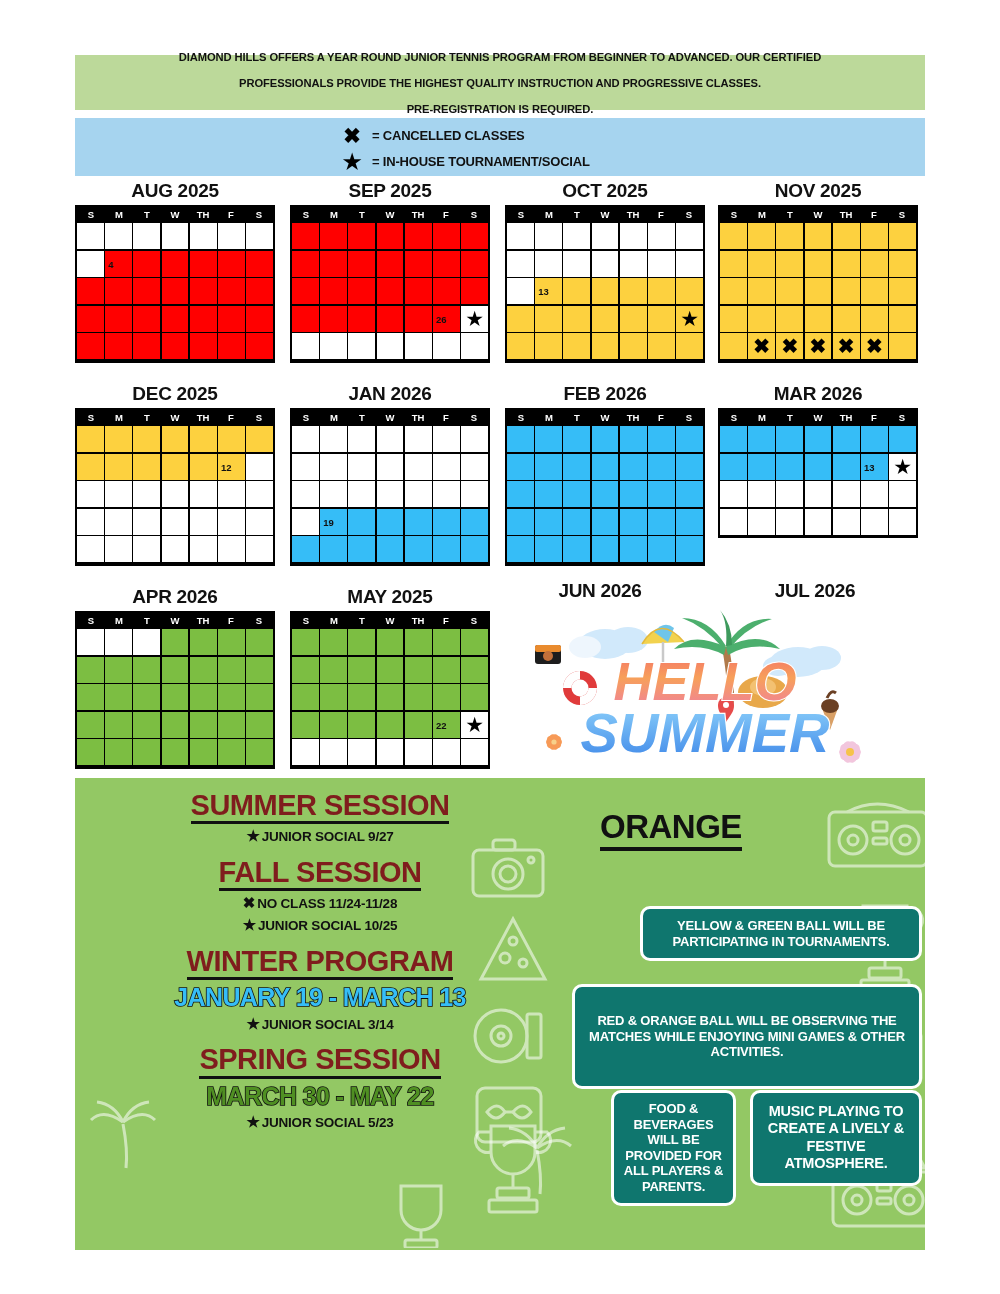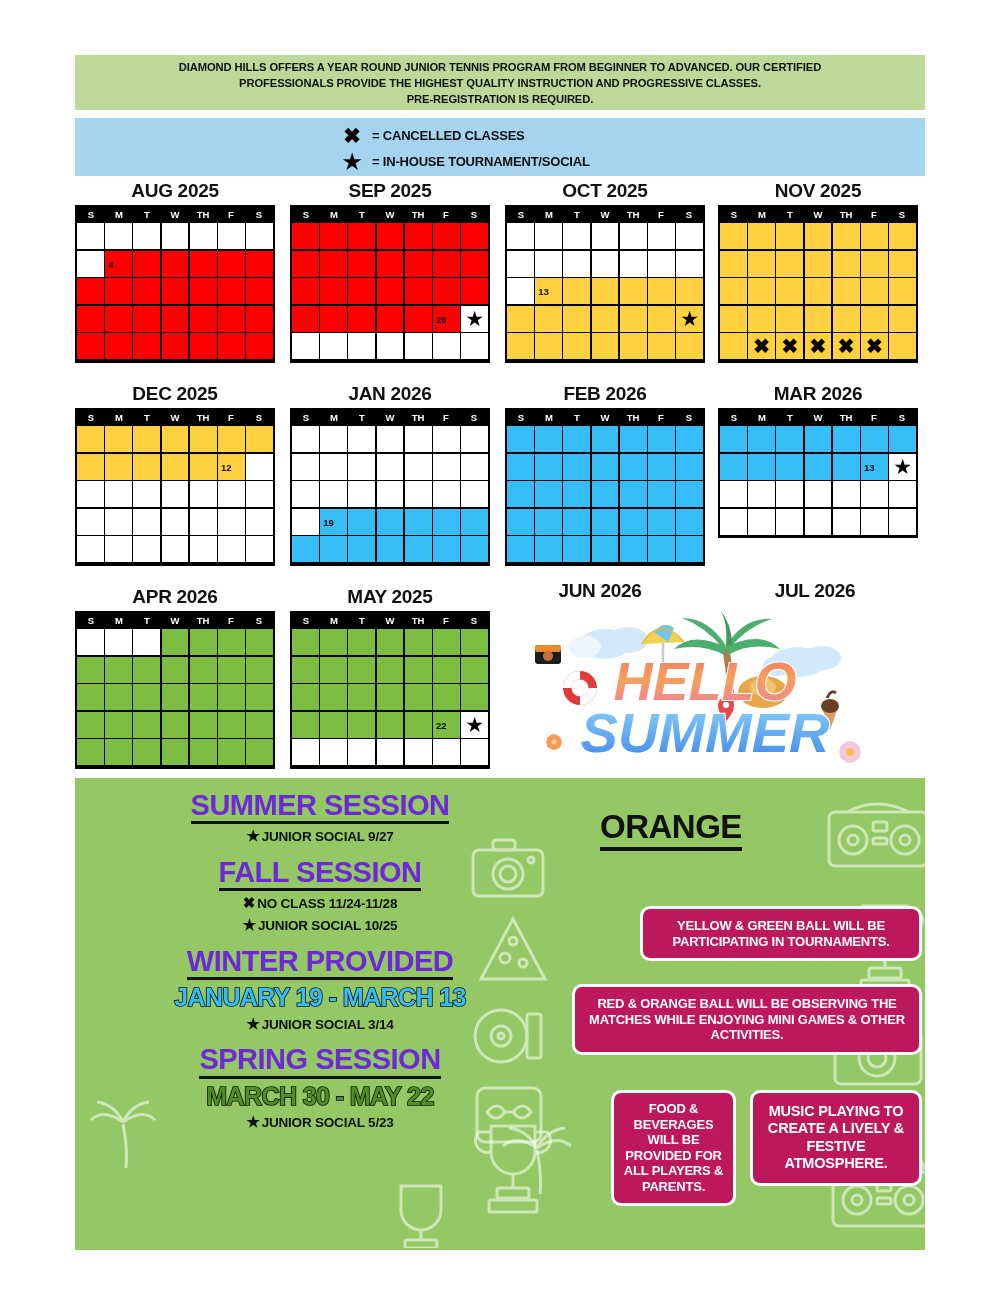--- a/index.html
+++ b/index.html
@@ -8,21 +8,21 @@
     background: #ffffff;
     font-family: "Liberation Sans", sans-serif;
     overflow: hidden;
   }
   #page { position: relative; width: 1000px; height: 1294px; background:#fff; }
 
   
   .intro-band {
     position: absolute; left: 75px; top: 55px; width: 850px; height: 55px;
     background: #bcd99a; display: flex; flex-direction: column;
-    align-items: center; justify-content: center; gap: 2px;
+    align-items: center; justify-content: center; gap: 12px;
   }
   .intro-line {
     font-size: 11.2px; font-weight: 700; color: #111; letter-spacing: -0.1px;
     text-align: center; line-height: 1.25;
   }
   .legend-band {
     position: absolute; left: 75px; top: 118px; width: 850px; height: 58px;
     background: #a6d4ef;
   }
   .legend-row {
@@ -67,21 +67,21 @@
   .summer-art { position: absolute; left: 530px; top: 592px; width: 350px; height: 180px; }
 
   
   .panel {
     position: absolute; left: 75px; top: 778px; width: 850px; height: 472px;
     background: #93c864; overflow: hidden;
   }
   .sessions { position: absolute; left: 10px; top: 12px; width: 470px; }
   .sess { margin-bottom: 11px; text-align: center; }
   .sess-name {
-    font-size: 29px; font-weight: 800; color: #6d28d9; letter-spacing: -0.5px;
+    font-size: 29px; font-weight: 800; color: #7f1d1d; letter-spacing: -0.5px;
     display: inline-block; border-bottom: 3px solid #111; padding-bottom: 1px;
     line-height: 1.05;
   }
   .sess-dates {
     font-size: 25px; font-weight: 800; letter-spacing: -0.6px; line-height: 1.15;
     margin-top: 3px;
   }
   .d-red    { color:#ee1c25; -webkit-text-stroke: 1.6px #111; paint-order: stroke fill; }
   .d-yellow { color:#fdd13f; -webkit-text-stroke: 1.6px #111; paint-order: stroke fill; }
   .d-blue   { color:#36bdf7; -webkit-text-stroke: 1.6px #111; paint-order: stroke fill; }
@@ -92,26 +92,26 @@
   }
   .sess-note .sym { font-size: 15px; font-weight: 900; margin-right: 2px; }
 
   .socials-col { position: absolute; left: 487px; top: 30px; width: 360px; }
   .socials-title {
     text-align: center; font-size: 33px; font-weight: 800; color: #111;
     letter-spacing: -0.5px; display: inline-block; border-bottom: 4px solid #111;
     padding-bottom: 1px; margin-left: 38px;
   }
   .chip {
-    background: #be185d; color: #fff; border: 3.5px solid #ffffff;
+    background: #0f766e; color: #fff; border: 3.5px solid #ffffff;
     border-radius: 10px; text-align: center; font-weight: 800;
     letter-spacing: -0.2px; line-height: 1.2;
   }
   .chip-tourn { position:absolute; left: 78px; top: 98px; width: 282px; padding: 9px 8px; font-size: 13px; }
-  .chip-observe { position:absolute; left: 10px; top: 176px; width: 350px; padding: 9px 8px; font-size: 13px; border-radius: 10px; }
+  .chip-observe { position:absolute; left: 10px; top: 176px; width: 350px; padding: 26px 8px; font-size: 13px; border-radius: 10px; }
   .chip-food { position:absolute; left: 49px; top: 282px; width: 125px; padding: 8px 6px; font-size: 13px; }
   .chip-music { position:absolute; left: 188px; top: 282px; width: 172px; padding: 10px 6px; font-size: 14.5px; }
 
   .deco { position: absolute; opacity: 0.55; pointer-events: none; }
 </style>
 </head>
 <body>
 
 <div id="page">
 
@@ -966,21 +966,21 @@
       <g fill="none" stroke="#ffffff" stroke-width="3">
         <path d="M26 8 h40 v24 a20 20 0 0 1 -40 0 z"></path>
         <path d="M46 52 v10"></path>
           <rect x="30" y="62" width="32" height="8" rx="2"></rect>
       </g>
     </svg>
 
     <div class="sessions" id="sessions-col">
         <div class="sess"><div class="sess-name">SUMMER SESSION</div><div class="sess-note"><span class="sym">★</span><span>JUNIOR SOCIAL 9/27</span></div></div>
         <div class="sess"><div class="sess-name">FALL SESSION</div><div class="sess-note"><span class="sym">✖</span><span>NO CLASS 11/24-11/28</span></div><div class="sess-note"><span class="sym">★</span><span>JUNIOR SOCIAL 10/25</span></div></div>
-        <div class="sess"><div class="sess-name">WINTER PROVIDED</div><div class="sess-dates d-blue">JANUARY 19 - MARCH 13</div><div class="sess-note"><span class="sym">★</span><span>JUNIOR SOCIAL 3/14</span></div></div>
+        <div class="sess"><div class="sess-name">WINTER PROGRAM</div><div class="sess-dates d-blue">JANUARY 19 - MARCH 13</div><div class="sess-note"><span class="sym">★</span><span>JUNIOR SOCIAL 3/14</span></div></div>
         <div class="sess"><div class="sess-name">SPRING SESSION</div><div class="sess-dates d-green">MARCH 30 - MAY 22</div><div class="sess-note"><span class="sym">★</span><span>JUNIOR SOCIAL 5/23</span></div></div>
       </div>
 
     <div class="socials-col">
       <div class="socials-title">ORANGE</div>
       <div class="chip chip-tourn">YELLOW &amp; GREEN BALL WILL BE PARTICIPATING IN TOURNAMENTS.</div>
       <div class="chip chip-observe">RED &amp; ORANGE BALL WILL BE OBSERVING THE MATCHES WHILE ENJOYING MINI GAMES &amp; OTHER ACTIVITIES.</div>
       <div class="chip chip-food">FOOD &amp; BEVERAGES WILL BE PROVIDED FOR ALL PLAYERS &amp; PARENTS.</div>
       <div class="chip chip-music">MUSIC PLAYING TO CREATE A LIVELY &amp; FESTIVE ATMOSPHERE.</div>
     </div>

